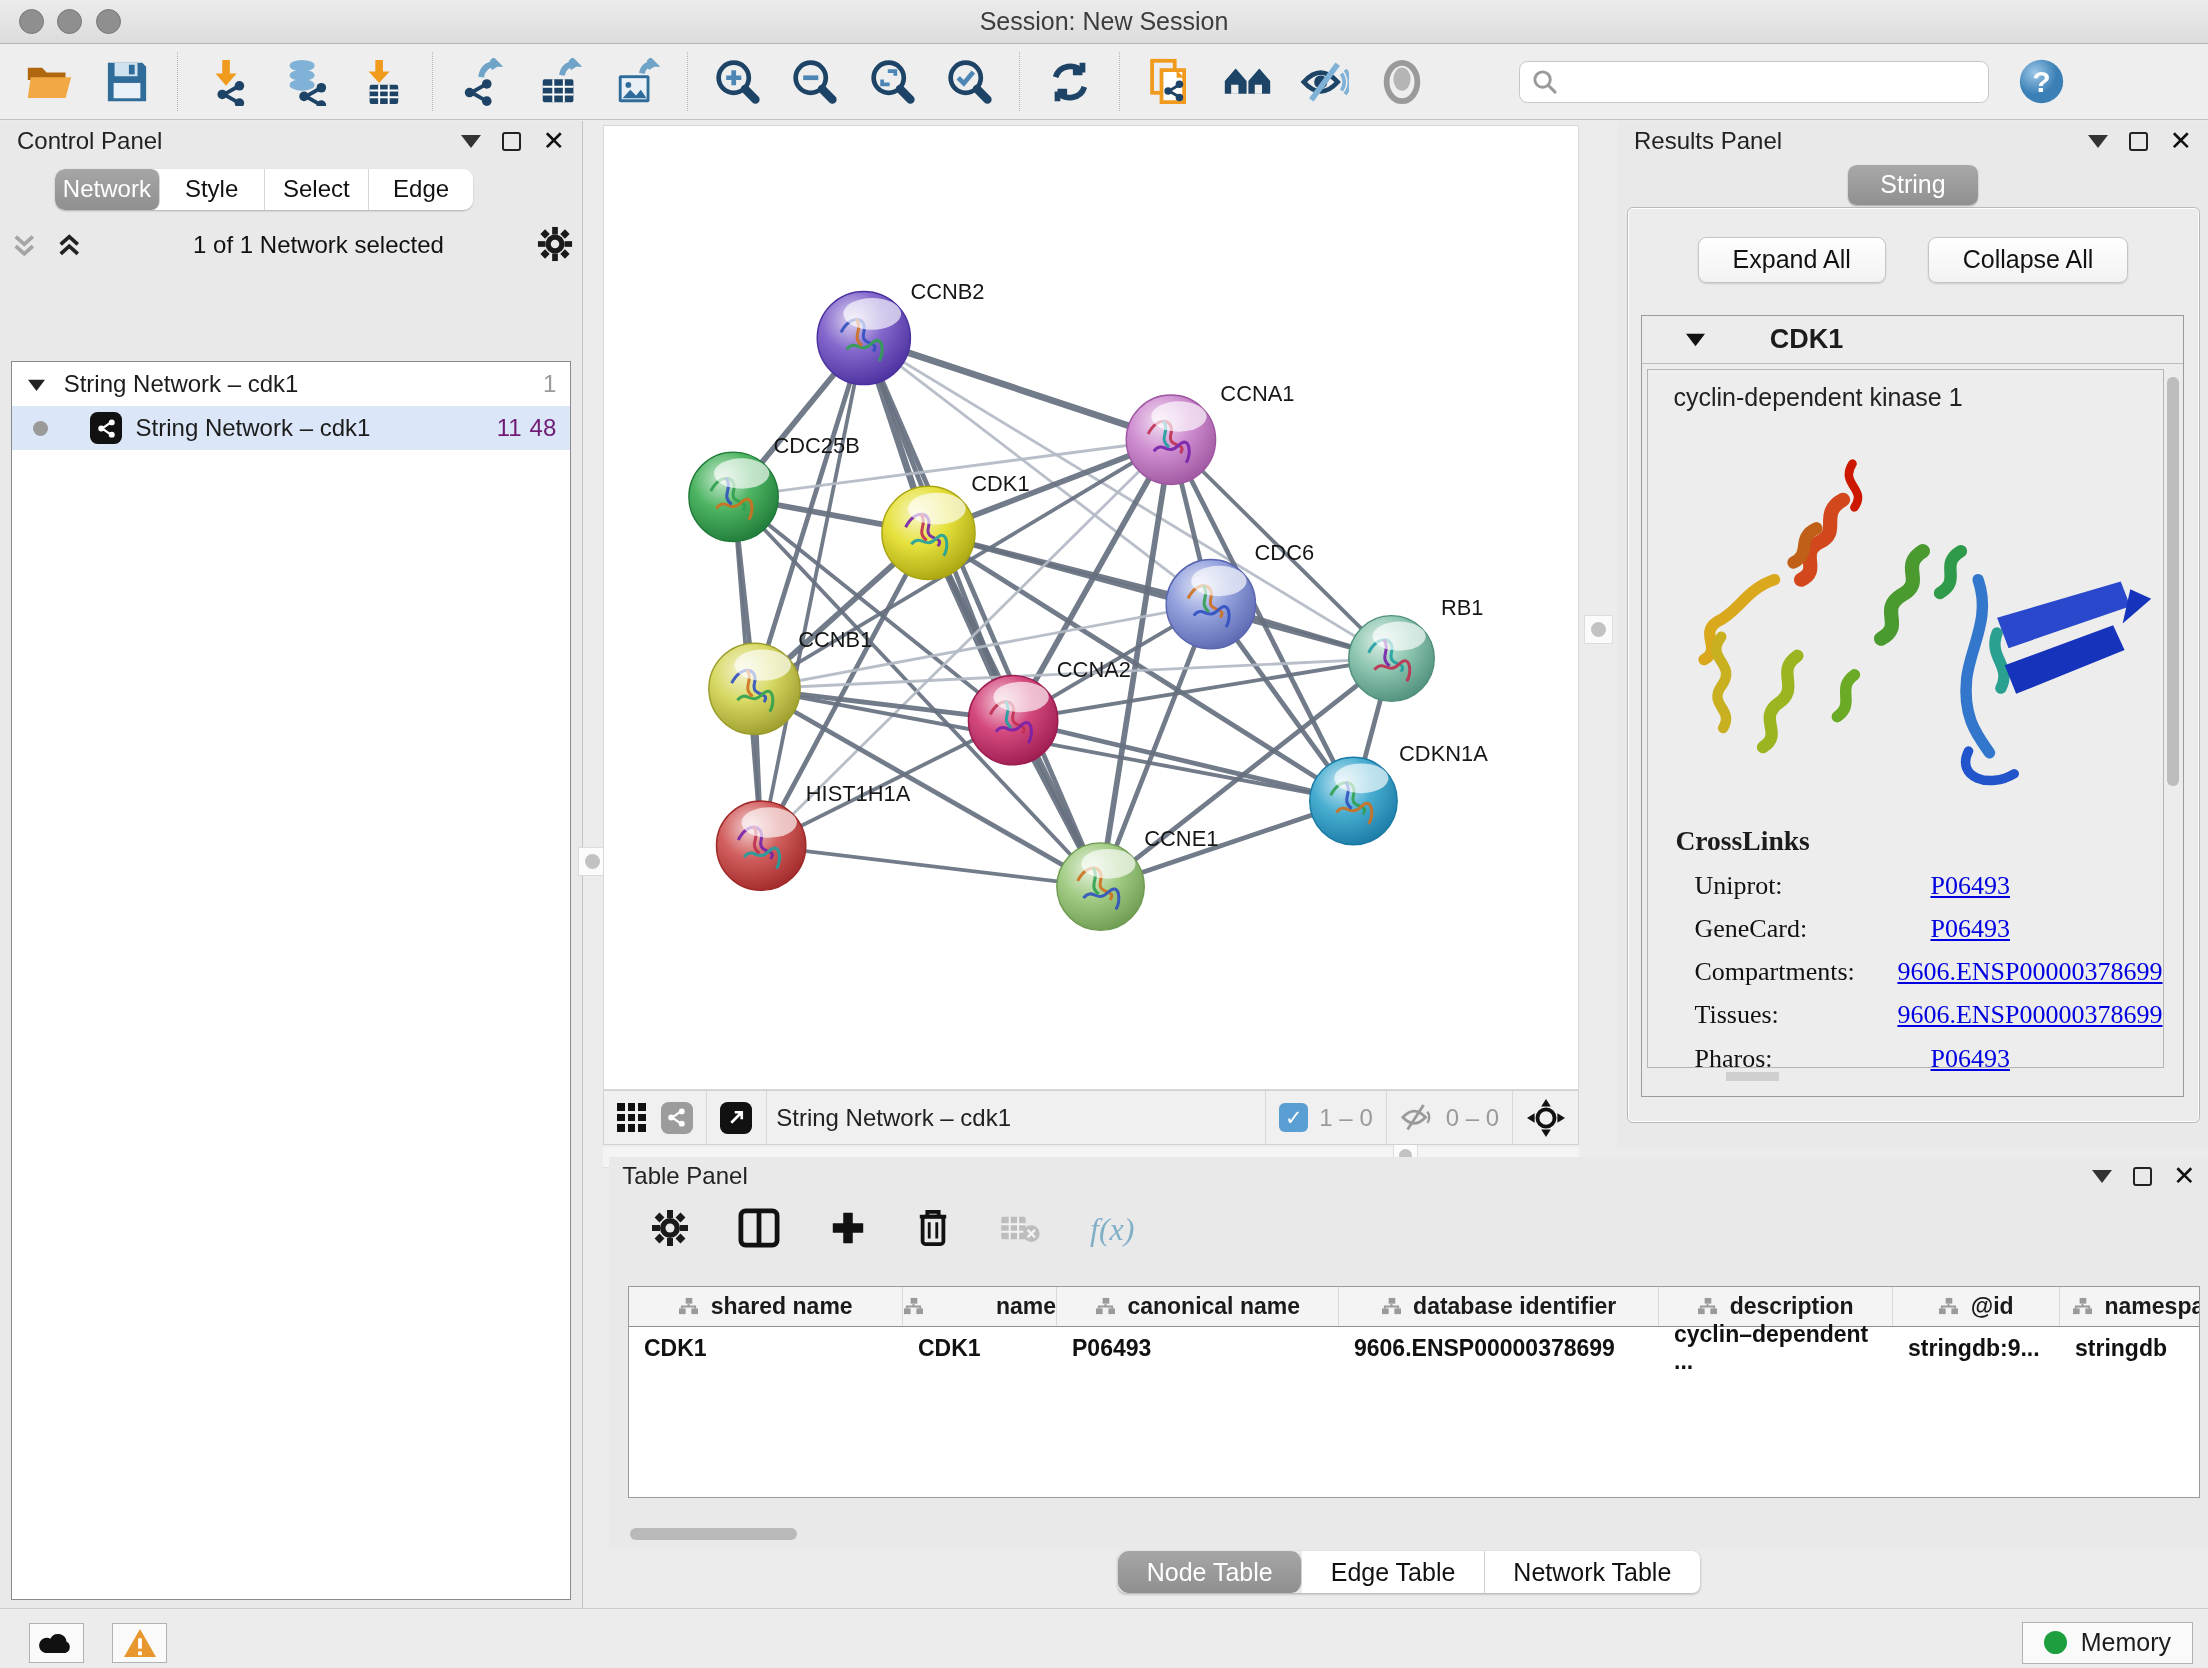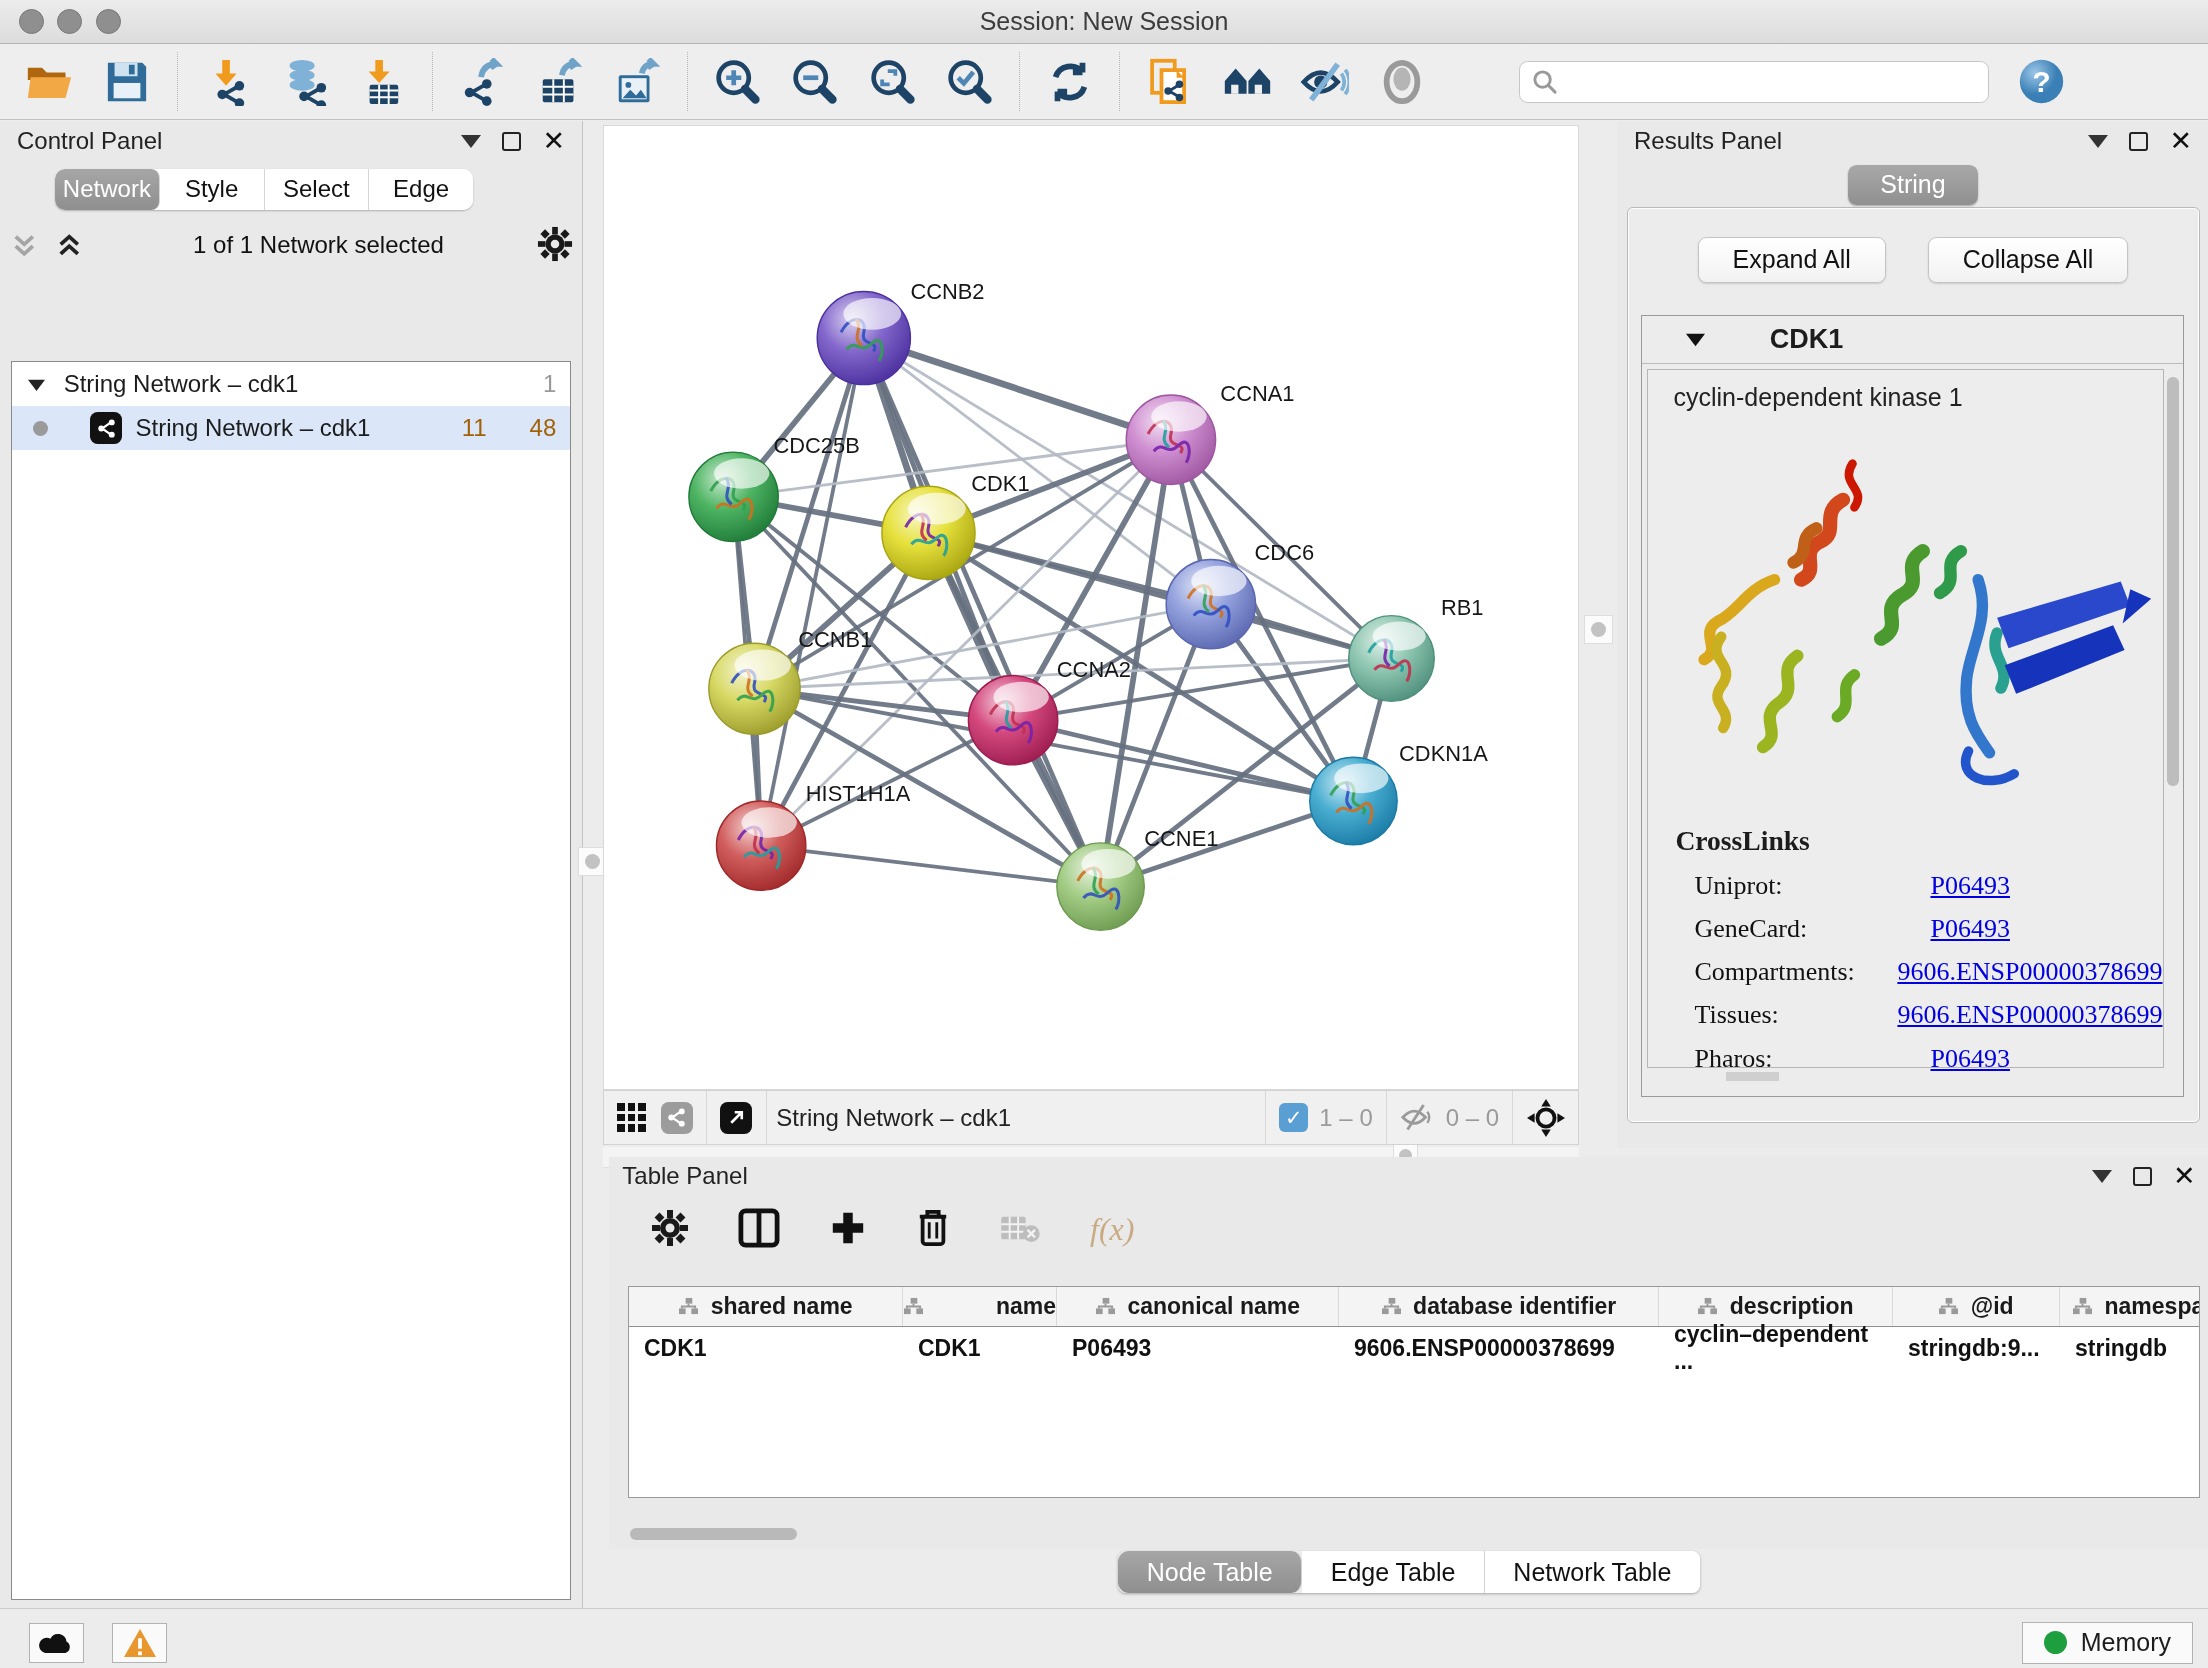--- a/index.html
+++ b/index.html
@@ -47,21 +47,21 @@
   .chev { display:flex; flex-direction:column; margin-right:17px; }
   .net-selector-label { flex:1; text-align:center; font-size:24px; color:#111; }
 
   .tree-box { position:absolute; left:11.4px; right:11.4px; top:240px; bottom:9.5px; background:#fff; border:1.9px solid #8a8a8a; }
   .tree-row { display:flex; align-items:center; height:44px; font-size:24px; padding:0 13.3px; }
   .tree-row .count { margin-left:auto; color:#9a9a9a; }
   .tree-row.selected { background:#dbe7f8; }
   .tree-dot { width:15px; height:15px; border-radius:50%; background:#9a9a9a; margin:0 17px 0 7.6px; }
   .tree-indent { width:25px; }
   .string-chip { width:32px; height:32px; border-radius:7.6px; background:#111; display:flex; align-items:center; justify-content:center; margin-right:13.3px; }
-  .counts2 { margin-left:auto; color:#a16207; display:flex; gap:43px; }
+  .counts2 { margin-left:auto; color:#701a75; display:flex; gap:8px; }
 
   
   .vstrip-left { position:absolute; left:583px; top:0; width:20px; height:1488px; background:#ececec; }
   .vstrip-right { position:absolute; left:1579px; top:0; width:38px; height:1027px; background:#ececec; }
   .split-handle { position:absolute; width:28.5px; height:28.5px; background:#fbfbfb; border:1px solid #ddd; display:flex; align-items:center; justify-content:center; }
   .split-handle i { width:15px; height:15px; border-radius:50%; background:#c2c2c2; display:block; }
 
   
   .network-view { position:absolute; left:603px; top:3.8px; width:976px; height:965px; background:#fff; border:1px solid #d8d8d8; }
   .network-view svg { display:block; }
@@ -101,21 +101,21 @@
   .cl-label { width:236px; color:#111; }
   .cl-link { color:#0000e0; text-decoration:underline; }
   .rp-vthumb { position:absolute; right:3.8px; top:61px; width:11.4px; height:409px; background:#bdbdbd; border-radius:5.7px; }
   .rp-hthumb { position:absolute; left:84px; bottom:15px; width:53px; height:9.5px; background:#cfcfcf; }
 
   
   .table-panel { position:absolute; left:609px; top:1036px; width:1600px; height:392px; background:#e9e9e9; }
   .tp-head { display:flex; align-items:center; height:38px; padding:0 13.3px; }
   .tp-toolbar { display:flex; align-items:center; gap:49px; padding:13.3px 0 9.5px 42px; }
   .tp-toolbar .dim { opacity:.45; }
-  .fx-label { font-family:"Liberation Serif","DejaVu Serif",serif; font-style:italic; font-size:32px; color:#a16207; }
+  .fx-label { font-family:"Liberation Serif","DejaVu Serif",serif; font-style:italic; font-size:32px; color:#0369a1; }
   .table-box { position:absolute; left:19px; right:9.5px; top:129px; height:212px; background:#fff; border:1.9px solid #9a9a9a; overflow:hidden;font-weight:bold; }
   .t-header { display:flex; height:40px; background:#f4f4f4; border-bottom:1.9px solid #8f8f8f; }
   .t-hcell { display:flex; align-items:center; justify-content:center; gap:11.4px; font-size:23px; color:#1a1a1a;
     border-right:1px solid #d9d9d9; flex-shrink:0; }
   .t-row { display:flex; height:42px; }
   .t-cell { display:flex; align-items:center; font-size:23px; color:#111; padding-left:15px; flex-shrink:0; }
   .t-hscroll { position:absolute; left:7.6px; right:9.5px; top:369px; height:17px; }
   .t-hthumb { position:absolute; left:13.3px; top:1.9px; width:167px; height:12.4px; background:#b9b9b9; border-radius:6.7px; }
   .tp-tabs { position:absolute; left:0; right:0; top:394px; display:flex; justify-content:center; }
   .tp-tab { font-size:25px; padding:6.7px 28.5px; background:#fff; color:#111; border-right:1px solid #d2d2d2; cursor:pointer; }

